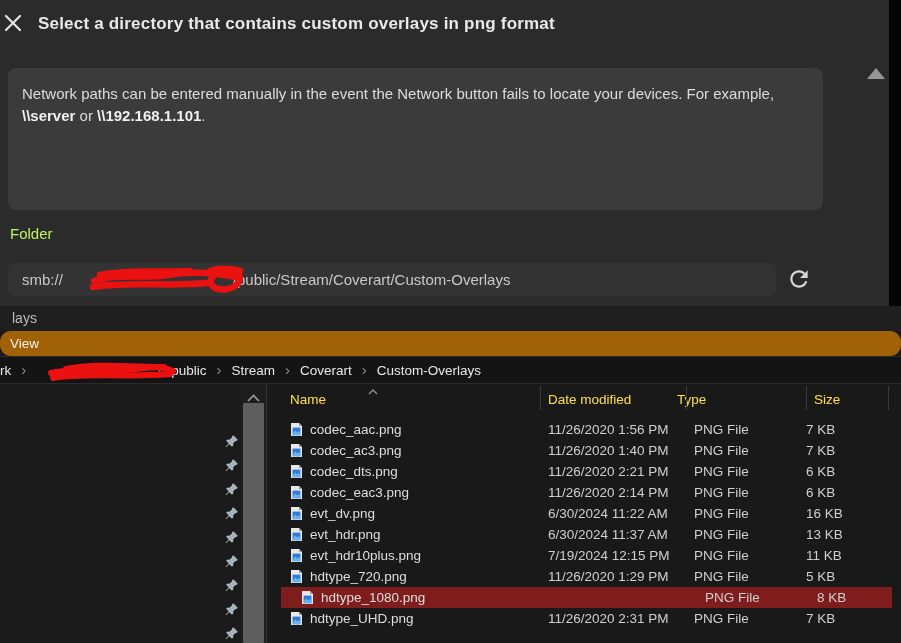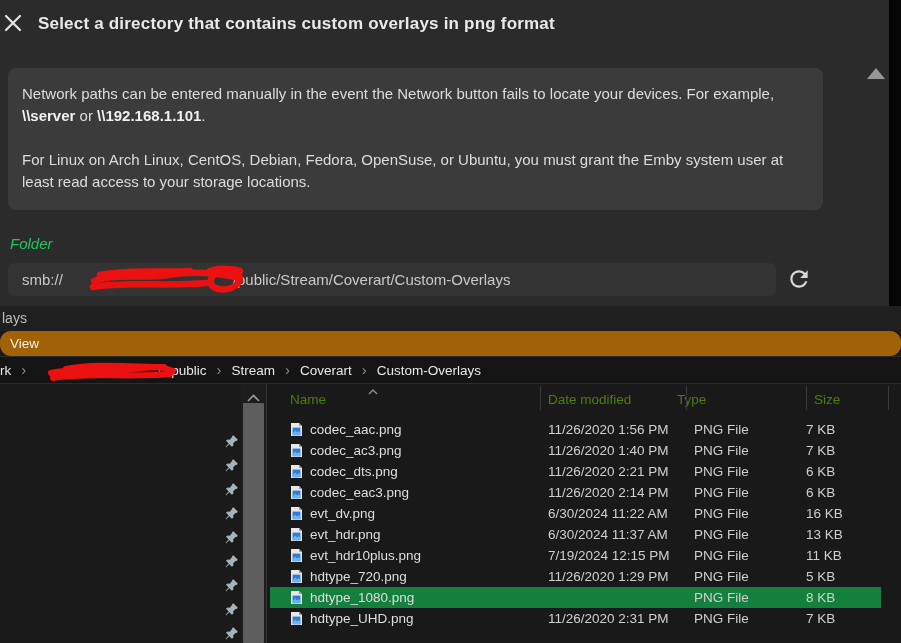--- a/index.html
+++ b/index.html
@@ -15,67 +15,67 @@
   .close-btn{position:absolute;left:2px;top:12px;width:22px;height:22px;cursor:pointer;}
   .dlg-title{position:absolute;left:38px;top:14px;font-size:17px;font-weight:bold;color:#e9e9e9;letter-spacing:.2px;}
   .info-box{
     position:absolute;left:8px;top:68px;width:787px;height:112px;
     background:#3b3b3b;border-radius:8px;padding:15px 14px;
     font-size:15px;color:#dcdcdc;line-height:22px;
   }
   .info-box p{margin:0;}
   .info-box p + p{margin-top:22px;}
   .info-box b{color:#f0f0f0;margin-top:36px;}
-  .folder-label{position:absolute;left:10px;top:235px;font-size:15px;color:#22c55e;font-style:italic;}
+  .folder-label{position:absolute;left:10px;top:225px;font-size:15px;color:#bef264;}
   .folder-input{
     position:absolute;left:8px;top:263px;width:754px;height:33px;
     background:#333333;border-radius:6px;color:#c9c9c9;font-size:15px;
     line-height:33px;padding-left:14px;white-space:nowrap;overflow:hidden;cursor:text;
   }
   .redacted-gap{display:inline-block;width:170px;height:1px;}
   .refresh-btn{position:absolute;left:786px;top:266px;width:28px;height:28px;cursor:pointer;}
   .scroll-up{
     position:absolute;left:867px;top:68px;width:0;height:0;cursor:pointer;
     border-left:9px solid transparent;border-right:9px solid transparent;
     border-bottom:11px solid #969696;
   }
   
   .explorer{position:absolute;left:0;top:306px;width:901px;height:337px;background:#191919;}
   .exp-titlebar{position:absolute;left:0;top:0;width:100%;height:25px;background:#1f1f1f;
     font-size:14px;color:#bdbdbd;line-height:25px;}
-  .exp-title-text{padding-left:2px;}
+  .exp-title-text{padding-left:12px;}
   .exp-menubar{position:absolute;left:0;top:25px;width:100%;height:25px;background:#a16207;border-radius:11px;}
   .menu-item{display:inline-block;padding:0 10px;font-size:13.5px;color:#f0f0f0;line-height:25px;cursor:pointer;}
   .exp-breadcrumb{position:absolute;left:0;top:50px;width:100%;height:28px;background:#141414;
     border-top:1px solid #2c2c2c;border-bottom:1px solid #2c2c2c;box-sizing:border-box;
     display:flex;align-items:center;font-size:13.5px;color:#e8e8e8;}
   .crumb{padding:0 4px;cursor:pointer;white-space:nowrap;}
   .crumb-sep{color:#8f8f8f;font-size:15px;padding:0 6px 2px 6px;}
   .crumb-redacted{display:inline-block;width:118px;height:18px;position:relative;}
   
   .exp-main{position:absolute;left:0;top:78px;width:901px;height:259px;background:#191919;}
   .nav-pane{position:absolute;left:0;top:0;width:241px;height:100%;background:#1a1a1a;}
   .pin{position:absolute;left:224px;width:15px;height:15px;cursor:pointer;}
   .nav-scrollbar{position:absolute;left:241px;top:0;width:25px;height:100%;background:#1d1d1d;cursor:pointer;}
   .sb-caret{position:absolute;left:5px;top:5px;}
   .sb-thumb{position:absolute;left:2px;top:19px;width:21px;height:240px;background:#5e5e5e;border-radius:1px;}
   .pane-divider{position:absolute;left:266px;top:0;width:1px;height:100%;background:#353535;}
   
   .list-header{position:absolute;left:268px;top:0;width:633px;height:28px;}
-  .col-label{position:absolute;top:8px;font-size:13.5px;color:#4d7c0f;cursor:pointer;}
+  .col-label{position:absolute;top:8px;font-size:13.5px;color:#fde047;cursor:pointer;}
   .col-name{left:22px;}
   .col-date{left:280px;}
   .col-type{left:409px;}
   .col-size{left:546px;}
   .hdr-sep{position:absolute;top:2px;width:1px;height:24px;background:#3a3a3a;}
   .sep1{left:272px;}.sep2{left:418px;}.sep3{left:538px;}.sep4{left:620px;}
   .sort-caret{position:absolute;left:99px;top:-2px;}
   .rows{position:absolute;left:270px;top:35px;width:611px;}
   .file-row{position:relative;width:611px;height:21px;font-size:13.5px;color:#dedede;cursor:pointer;}
-  .file-row.selected{background:#15803d;}
+  .file-row.selected{background:#7f1d1d;margin-left:11px;}
   .file-row .cell{position:absolute;top:0;line-height:21px;white-space:nowrap;}
   .cell.name{left:40px;}
   .cell.date{left:278px;color:#cfcfcf;}
   .cell.type{left:424px;color:#cfcfcf;}
   .cell.size{left:536px;width:65px;text-align:left;color:#cfcfcf;}
   .file-icon{position:absolute;left:20px;top:3px;width:13px;height:15px;}
   
   .scribble{position:absolute;pointer-events:none;}
 </style>
 </head>
@@ -87,21 +87,20 @@
       <svg width="22" height="22" viewBox="0 0 22 22">
         <line x1="4" y1="4" x2="18" y2="18" stroke="#e3e3e3" stroke-width="2.2" stroke-linecap="round"></line>
         <line x1="18" y1="4" x2="4" y2="18" stroke="#e3e3e3" stroke-width="2.2" stroke-linecap="round"></line>
       </svg>
     </div>
     <div class="dlg-title">Select a directory that contains custom overlays in png format</div>
   </div>
 
   <div class="info-box">
     <p><span>Network paths can be entered manually in the event the Network button fails to locate your devices. For example, </span><b>\\server</b><span> or </span><b>\\192.168.1.101</b><span>.</span></p>
-    <p>For Linux on Arch Linux, CentOS, Debian, Fedora, OpenSuse, or Ubuntu, you must grant the Emby system user at least read access to your storage locations.</p>
   </div>
 
   <div class="folder-label">Folder</div>
 
   <div class="folder-input"><span>smb://</span><span class="redacted-gap"></span><span>/public/Stream/Coverart/Custom-Overlays</span></div>
 
   <svg class="scribble" style="left:88px;top:262px;" width="165" height="36" viewBox="0 0 165 36">
     <g fill="none" stroke="#ec1111" stroke-width="6.5" stroke-linecap="round">
       <path d="M6 19 C 28 11, 58 17, 80 13 S 128 11, 148 15"></path>
       <path d="M5 25 C 40 19, 80 25, 118 21"></path>

